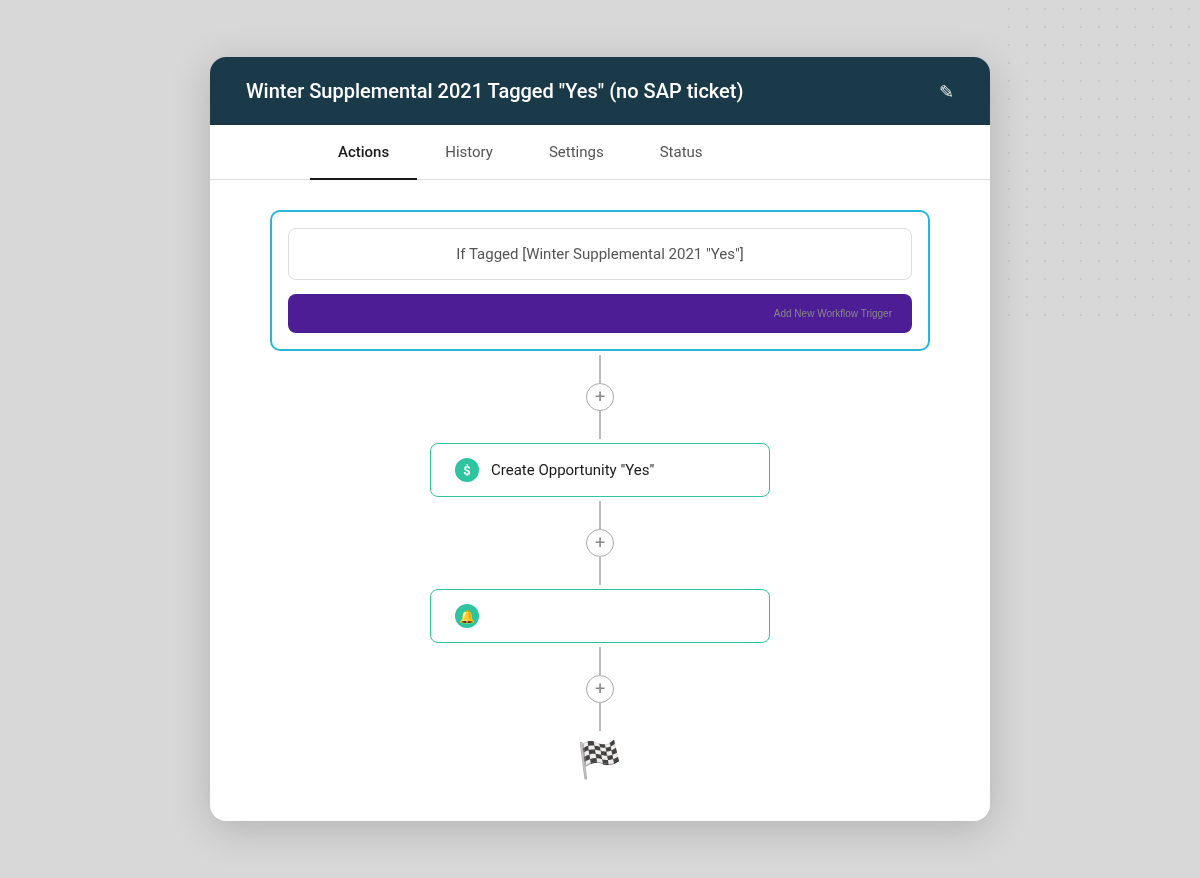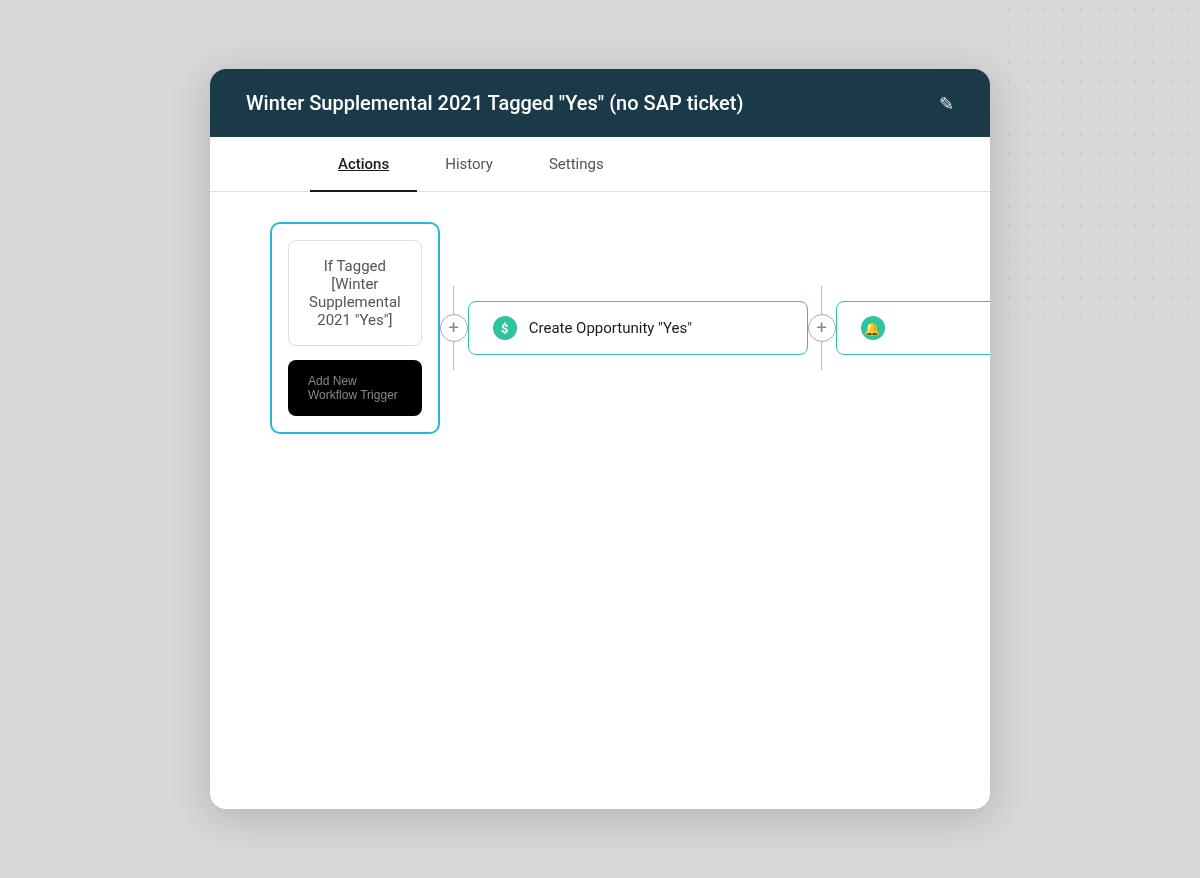--- a/index.html
+++ b/index.html
@@ -79,37 +79,36 @@
       font-size: 15px;
       color: #555;
       cursor: pointer;
       position: relative;
       font-weight: 400;
     }
 
     .tab.active {
       color: #1a1a1a;
       font-weight: 500;
-      text-decoration: underline;
     }
 
     .tab.active::after {
       content: '';
       position: absolute;
       bottom: -1px;
       left: 0;
       right: 0;
       height: 2px;
       background: #1a1a1a;
     }
 
     .content {
       padding: 30px 60px 40px;
       display: flex;
-      flex-direction: row;
+      flex-direction: column;
       align-items: center;
     }
 
     
     .trigger-box {
       border: 2.5px solid #29b6d8;
       border-radius: 10px;
       width: 100%;
       padding: 16px;
       background: #fff;
@@ -121,27 +120,27 @@
       border-radius: 8px;
       padding: 16px 20px;
       text-align: center;
       color: #555;
       font-size: 15px;
       margin-bottom: 14px;
       background: #fff;
     }
 
     .add-trigger-btn {
-      background: #000000;
+      background: #4c1d95;
       border: none;
       border-radius: 8px;
       padding: 14px 20px;
-      text-align: left;
+      text-align: right;
       color: #888;
-      font-size: 12px;
+      font-size: 10px;
       width: 100%;
       cursor: pointer;
       display: block;
     }
 
     
     .connector {
       display: flex;
       flex-direction: column;
       align-items: center;
@@ -227,20 +226,21 @@
 
     <div class="card-header">
       <span class="header-title">Winter Supplemental 2021 Tagged "Yes" (no SAP ticket)</span>
       <span class="edit-icon">✎</span>
     </div>
 
     <div class="tabs">
       <div class="tab active">Actions</div>
       <div class="tab">History</div>
       <div class="tab">Settings</div>
+      <div class="tab">Status</div>
     </div>
 
     <div class="content">
 
       <div class="trigger-box">
         <div class="trigger-condition">If Tagged [Winter Supplemental 2021 "Yes"]</div>
         <button class="add-trigger-btn">Add New Workflow Trigger</button>
       </div>
 
       <div class="connector">

